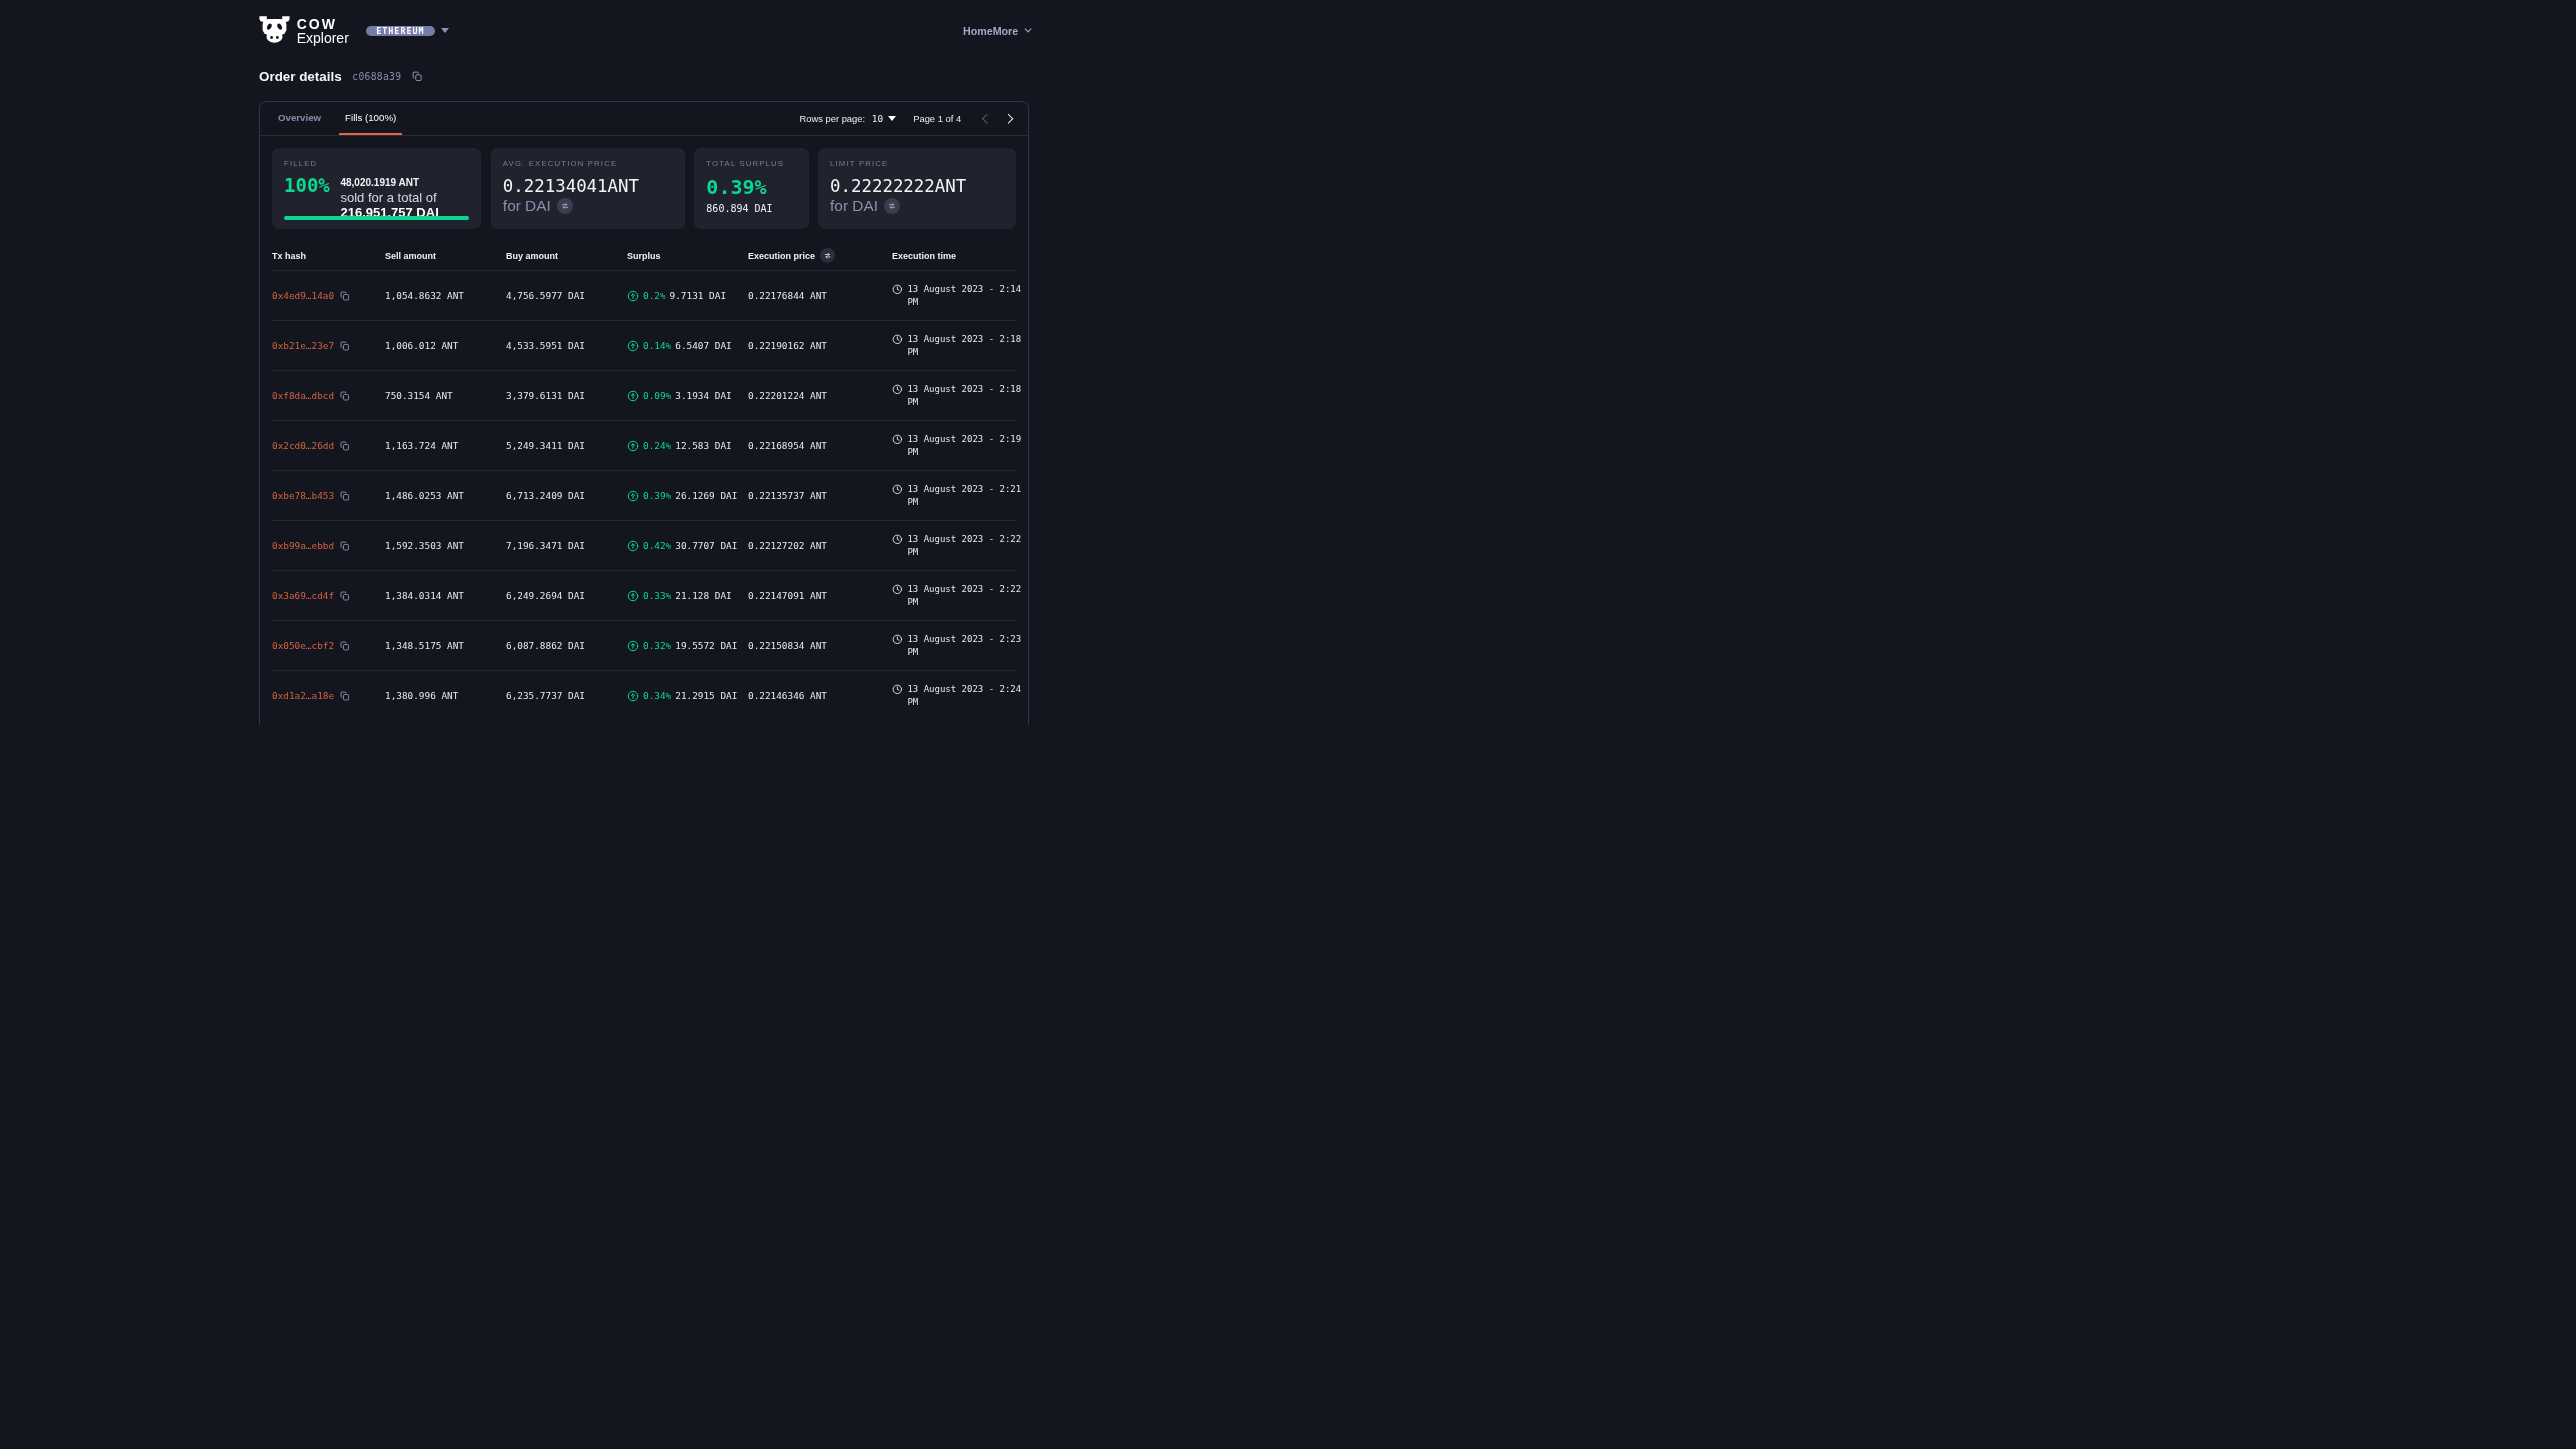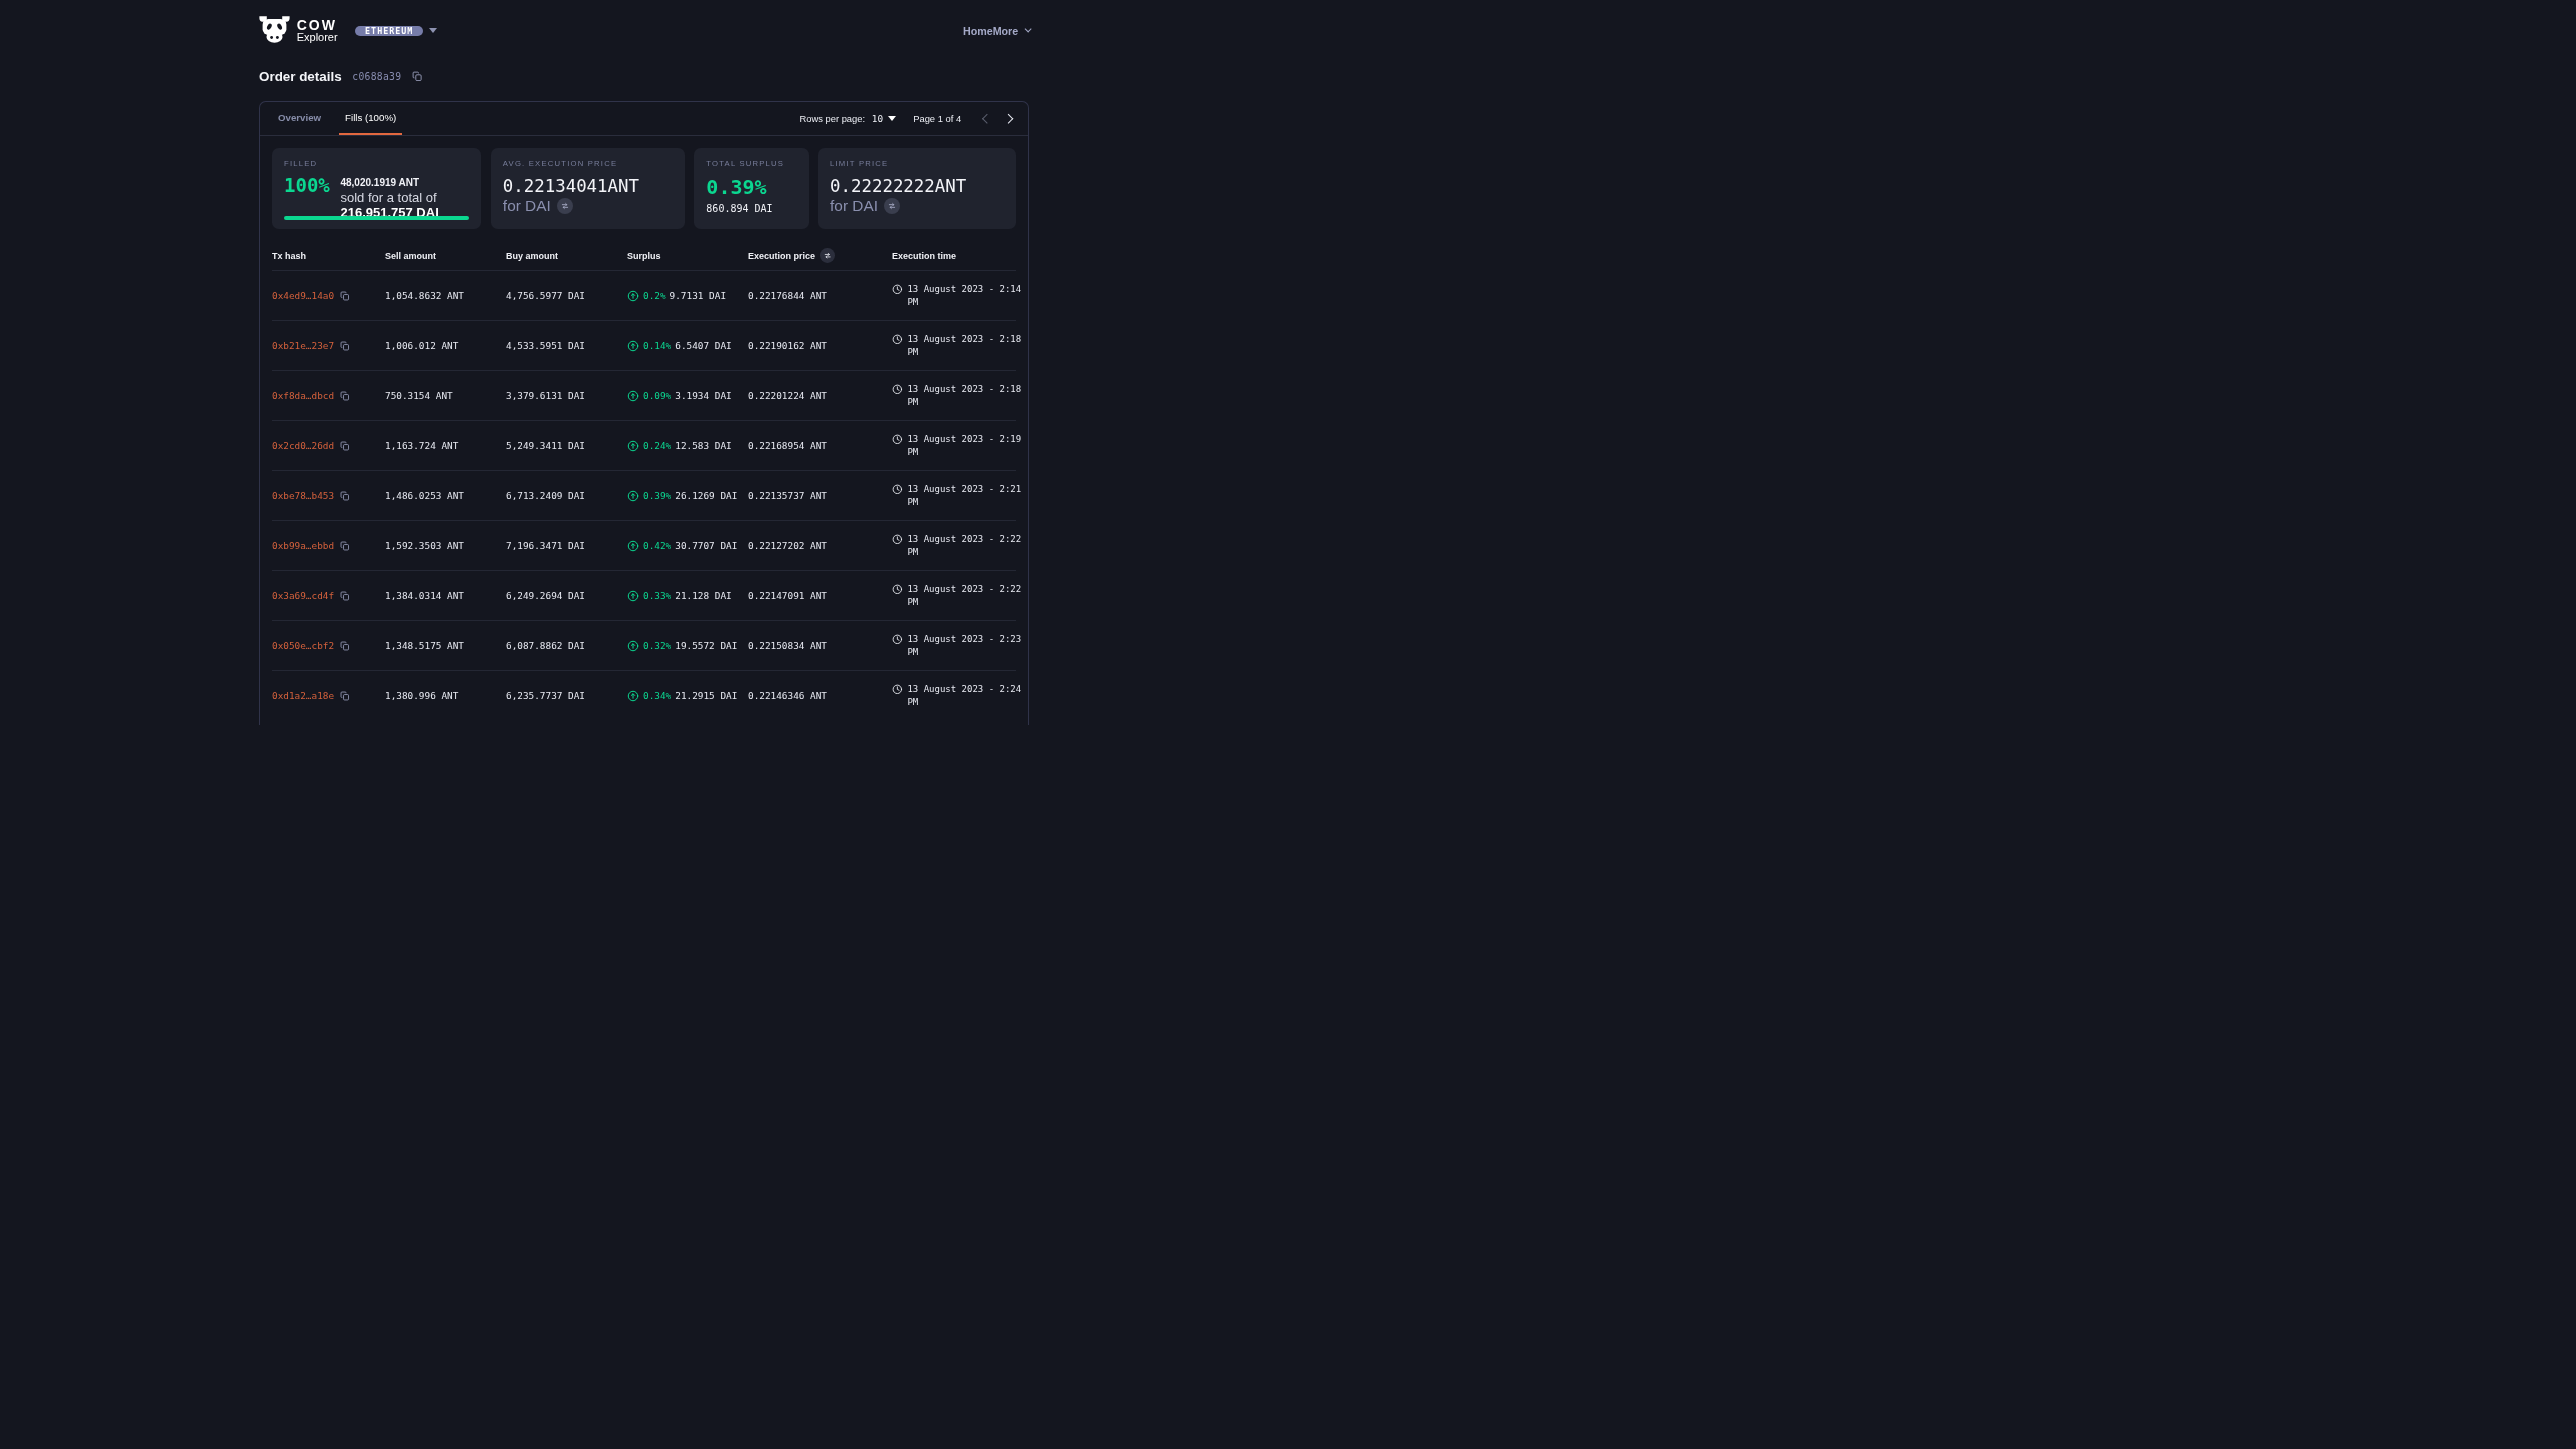--- a/index.html
+++ b/index.html
@@ -11,21 +11,21 @@
     -webkit-font-smoothing:antialiased;
   }
   .mono { font-family:"DejaVu Sans Mono", monospace; }
   .container { width:770px; margin:0 auto; }
 
   
   .topbar { display:flex; align-items:center; padding-top:14.8px; height:47px; }
   .brand { display:flex; align-items:center; gap:6.7px; cursor:pointer; }
   .brand-text { display:flex; flex-direction:column; line-height:1.02; }
   .brand-title { font-weight:800; font-size:14px; letter-spacing:2px; color:#fff; }
-  .brand-sub { font-weight:300; font-size:11px; color:#fff; }
+  .brand-sub { font-weight:300; font-size:14px; color:#fff; }
   .net-badge {
     margin-left:17.4px; background:#767CA9; color:#fff; border:none;
     font-family:"DejaVu Sans Mono", monospace;
     font-size:8.4px; font-weight:700; letter-spacing:1px;
     padding:0 10px; border-radius:6px; cursor:pointer;
   }
   .badge-caret {
     width:0; height:0; margin-left:6px; display:inline-block; cursor:pointer;
     border-left:4.7px solid transparent; border-right:4.7px solid transparent;
     border-top:5.4px solid #8D92B0;

